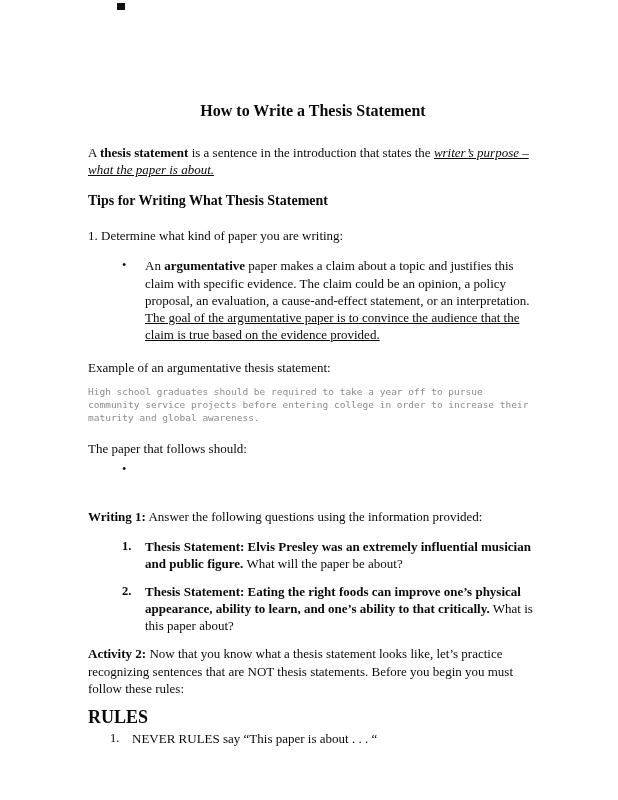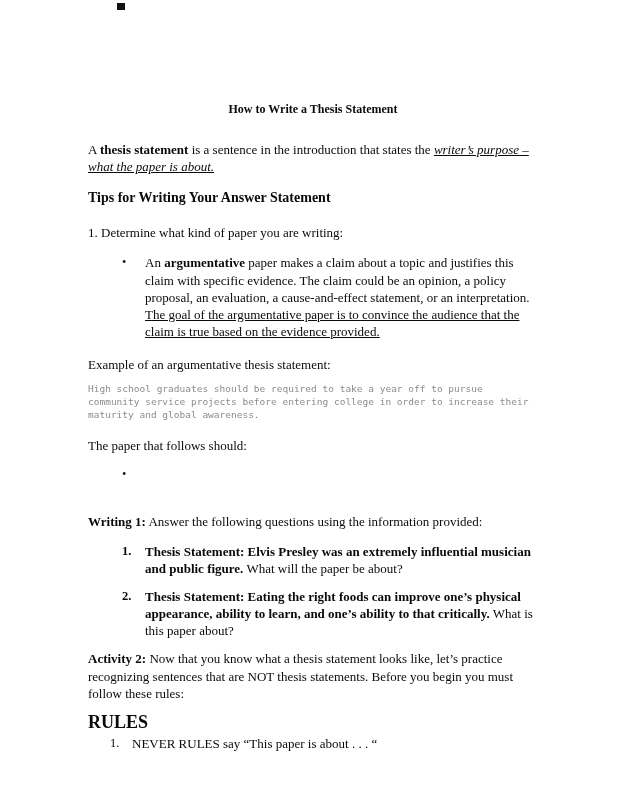--- a/index.html
+++ b/index.html
@@ -17,21 +17,21 @@
     position: absolute;
     left: 117px; top: 3px;
     width: 8px; height: 7px;
     background: #111;
   }
   .para { font-size: 13px; line-height: 1.32; }
   .b { font-weight: bold; }
   .i { font-style: italic; }
   .u { text-decoration: underline; }
   h1.title {
-    font-size: 12px;
+    font-size: 16px;
     font-weight: bold;
     text-align: center;
     margin-bottom: 24px;
   }
   .intro { margin-bottom: 15px; }
   .tips-heading {
     font-size: 14px;
     font-weight: bold;
     margin-bottom: 18px;
   }
@@ -40,21 +40,21 @@
   .bullet-glyph { width: 23px; flex: none; font-size: 12.5px; line-height: 1.32; }
   .bullet-text { flex: 1; }
   .example-label { margin-bottom: 10px; }
   .mono-block {
     font-family: "DejaVu Sans Mono", "Liberation Mono", monospace;
     font-size: 9.5px;
     line-height: 1.35;
     color: #8c8c8c;
     margin-bottom: 15px;
   }
-  .follows-label { margin-bottom: 12px; }
+  .follows-label { margin-bottom: 4px; }
   .follows-bullet { margin-bottom: 30px; }
   .activity { margin-bottom: 13px; }
   .q-row { display: flex; padding-left: 34px; margin-bottom: 11px; }
   .q-num { width: 23px; flex: none; font-size: 12.5px; line-height: 1.32; font-weight: bold; }
   .q-text { flex: 1; }
   .activity2 { margin-bottom: 9px; }
   .rules-heading { font-size: 18px; font-weight: bold; line-height: 1.32; }
   .rule-row { display: flex; padding-left: 22px; }
   .rule-num { width: 22px; flex: none; font-size: 12.5px; line-height: 1.32; }
   .rule-text { flex: 1; }
@@ -63,21 +63,21 @@
 <body>
 
 <div class="artifact"></div>
 
 <div class="doc">
 
   <h1 class="title">How to Write a Thesis Statement</h1>
 
   <p class="para intro"><span>A </span><span class="b">thesis statement</span><span> is a sentence in the introduction that states the </span><span class="i u">writer’s purpose – what the paper is about.</span></p>
 
-  <div class="tips-heading">Tips for Writing Your Answer Statement</div>
+  <div class="tips-heading">Tips for Writing What Thesis Statement</div>
 
   <p class="para step">1. Determine what kind of paper you are writing:</p>
 
   <div class="bullet-row">
     <span class="bullet-glyph">•</span>
     <p class="para bullet-text"><span>An </span><span class="b">argumentative</span><span> paper makes a claim about a topic and justifies this claim with specific evidence. The claim could be an opinion, a policy proposal, an evaluation, a cause-and-effect statement, or an interpretation. </span><span class="u">The goal of the argumentative paper is to convince the audience that the claim is true based on the evidence provided.</span></p>
   </div>
 
   <p class="para example-label">Example of an argumentative thesis statement:</p>
 

